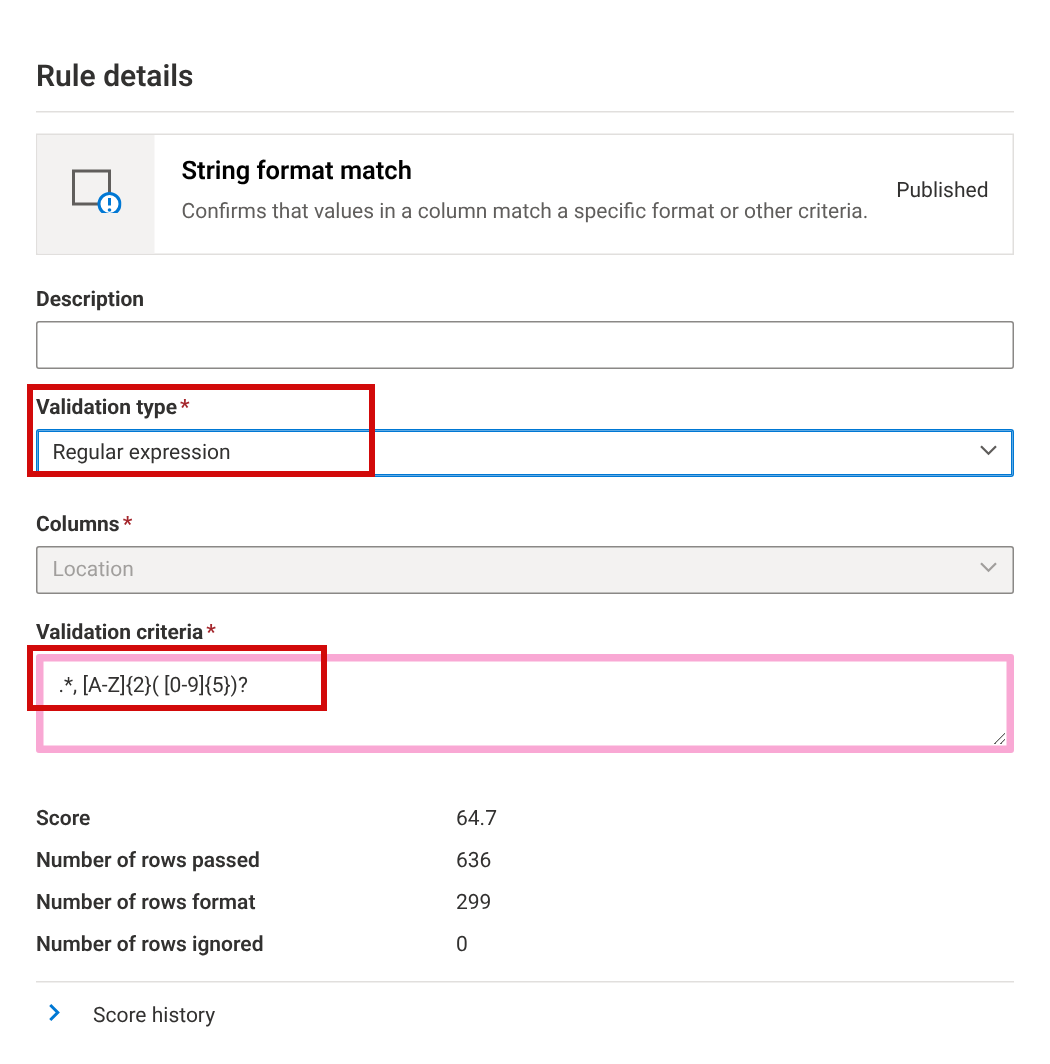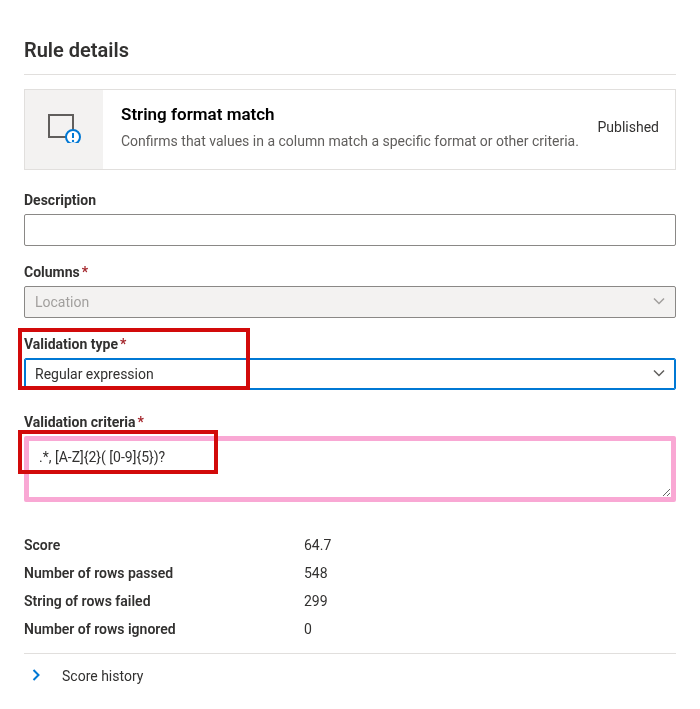--- a/index.html
+++ b/index.html
@@ -215,70 +215,70 @@
         <p class="info-title">String format match</p>
         <p class="info-desc">Confirms that values in a column match a specific format or other criteria.</p>
       </div>
       <div class="info-status">Published</div>
     </div>
   </div>
 
   <div class="field">
     <label class="field-label">Description</label>
     <input type="text" class="text-input" value="" style="">
+  </div>
+
+  <div class="field hl-wrap">
+    <label class="field-label">
+      <span>Validation type</span><span class="req">*</span>
+    </label>
+    <div class="select-shell focused">
+      <span>Regular expression</span>
+      <span class="chevron">
+        <svg width="12" height="12" viewBox="0 0 12 12">
+            <path d="M1 3.5 L6 8.5 L11 3.5" fill="none" stroke="currentColor" stroke-width="1.5"></path>
+          </svg>
+      </span>
+    </div>
+    <div class="hl-box" style="left:-6px; top:-8px; width:232px; height:62px;"></div>
   </div>
 
   <div class="field">
     <label class="field-label">
       <span>Columns</span><span class="req">*</span>
     </label>
     <div class="select-shell disabled">
       <span>Location</span>
       <span class="chevron">
         <svg width="12" height="12" viewBox="0 0 12 12">
             <path d="M1 3.5 L6 8.5 L11 3.5" fill="none" stroke="currentColor" stroke-width="1.5"></path>
           </svg>
       </span>
     </div>
   </div>
 
-  <div class="field hl-wrap">
-    <label class="field-label">
-      <span>Validation type</span><span class="req">*</span>
-    </label>
-    <div class="select-shell focused">
-      <span>Regular expression</span>
-      <span class="chevron">
-        <svg width="12" height="12" viewBox="0 0 12 12">
-            <path d="M1 3.5 L6 8.5 L11 3.5" fill="none" stroke="currentColor" stroke-width="1.5"></path>
-          </svg>
-      </span>
-    </div>
-    <div class="hl-box" style="left:-6px; top:-8px; width:232px; height:62px;"></div>
-  </div>
-
   <div class="field hl-wrap" style="margin-bottom:10px;">
     <label class="field-label">
       <span>Validation criteria</span><span class="req">*</span>
     </label>
     <textarea class="textarea" style="">.*, [A-Z]{2}( [0-9]{5})?</textarea>
     <div class="hl-box" style="left:-6px; top:16px; width:200px; height:44px;"></div>
   </div>
 
   <div class="stats">
     <div class="stat-row">
       <div class="stat-label">Score</div>
       <div class="stat-val">64.7</div>
     </div>
     <div class="stat-row">
       <div class="stat-label">Number of rows passed</div>
-      <div class="stat-val">548</div>
-    </div>
-    <div class="stat-row">
-      <div class="stat-label">String of rows failed</div>
+      <div class="stat-val">636</div>
+    </div>
+    <div class="stat-row">
+      <div class="stat-label">Number of rows format</div>
       <div class="stat-val">299</div>
     </div>
     <div class="stat-row">
       <div class="stat-label">Number of rows ignored</div>
       <div class="stat-val">0</div>
     </div>
   </div>
 
   <hr class="hr2">
 

